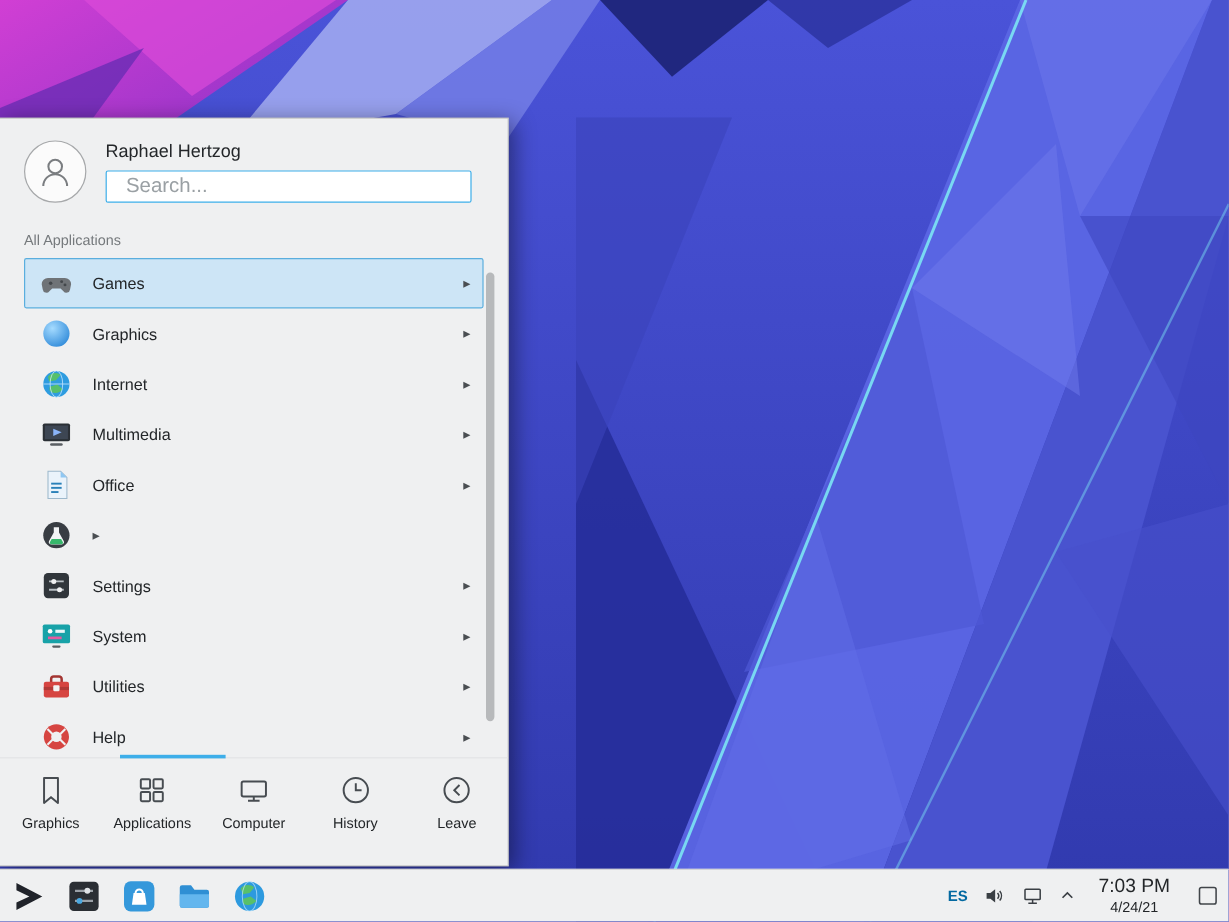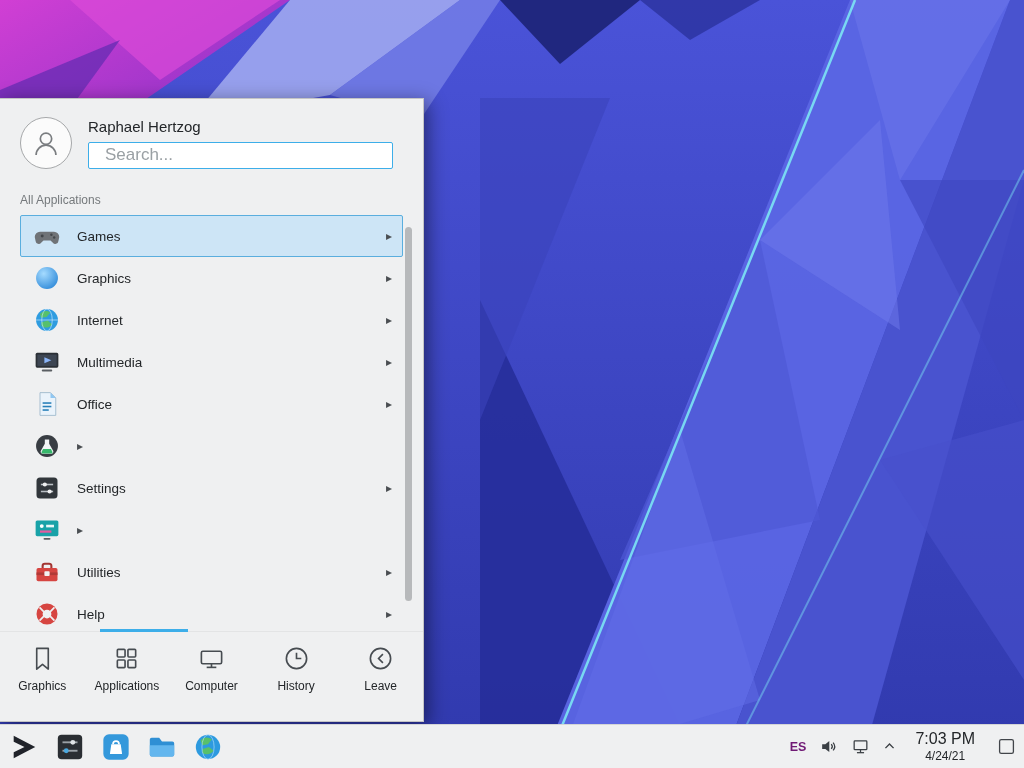--- a/index.html
+++ b/index.html
@@ -47,21 +47,21 @@
   .taskbar { position:absolute; left:0; bottom:0; width:1024px; height:44px; background:#eff0f1;
              border-top:1px solid #d4d5d6; display:flex; align-items:center; padding:0 6px 0 8px; gap:14px; }
   .tb-btn { width:32px; height:32px; display:flex; align-items:center; justify-content:center;
             background:none; border:none; cursor:pointer; }
   .tb-btn svg { width:30px; height:30px; }
   .task-spacer { flex:1; }
   .tray { display:flex; align-items:center; gap:13px; }
   .tray-icon { display:flex; align-items:center; justify-content:center; cursor:pointer; }
   .tray-icon svg { width:19px; height:19px; }
   .tray-icon.caret svg { width:13px; height:13px; }
-  .kb-layout { font-size:12.5px; font-weight:bold; color:#701a75; cursor:pointer; }
+  .kb-layout { font-size:12.5px; font-weight:bold; color:#0369a1; cursor:pointer; }
   .clock { text-align:center; line-height:1.18; margin:0 6px; cursor:pointer; }
   .clock-time { font-size:16px; }
   .clock-date { font-size:12px; }
   .show-desktop { width:24px; height:34px; display:flex; align-items:center; justify-content:center; cursor:pointer; }
 </style>
 </head>
 <body>
 
 <div class="desktop">
 
@@ -215,20 +215,21 @@
       <li class="app-row">
         <span class="app-icon">
           <svg viewBox="0 0 32 32">
               <rect x="3" y="5" width="26" height="18" rx="1.8" fill="#18a2a8"></rect>
               <circle cx="10" cy="11.5" r="2.2" fill="#ffffff"></circle>
               <rect x="15" y="10" width="9" height="3" fill="#ffffff" opacity=".9"></rect>
               <rect x="8" y="16.5" width="13" height="2.6" fill="#e45ba0"></rect>
               <rect x="12" y="25" width="8" height="2.2" rx="1.1" fill="#5a5e63"></rect>
             </svg>
         </span>
+        <span class="app-label">System</span>
         <span class="arrow">▸</span>
       </li>
 
       <li class="app-row">
         <span class="app-icon">
           <svg viewBox="0 0 32 32">
               <path d="M11 12V9a2.5 2.5 0 0 1 2.5-2.5h5A2.5 2.5 0 0 1 21 9v3" fill="none" stroke="#a33532" stroke-width="2.4"></path>
               <rect x="4" y="11.5" width="24" height="15" rx="2" fill="#d64541"></rect>
               <rect x="4" y="16.5" width="24" height="3" fill="#b03a37"></rect>
               <rect x="13" y="15" width="6" height="5.5" rx="1" fill="#f2f2f2"></rect>

